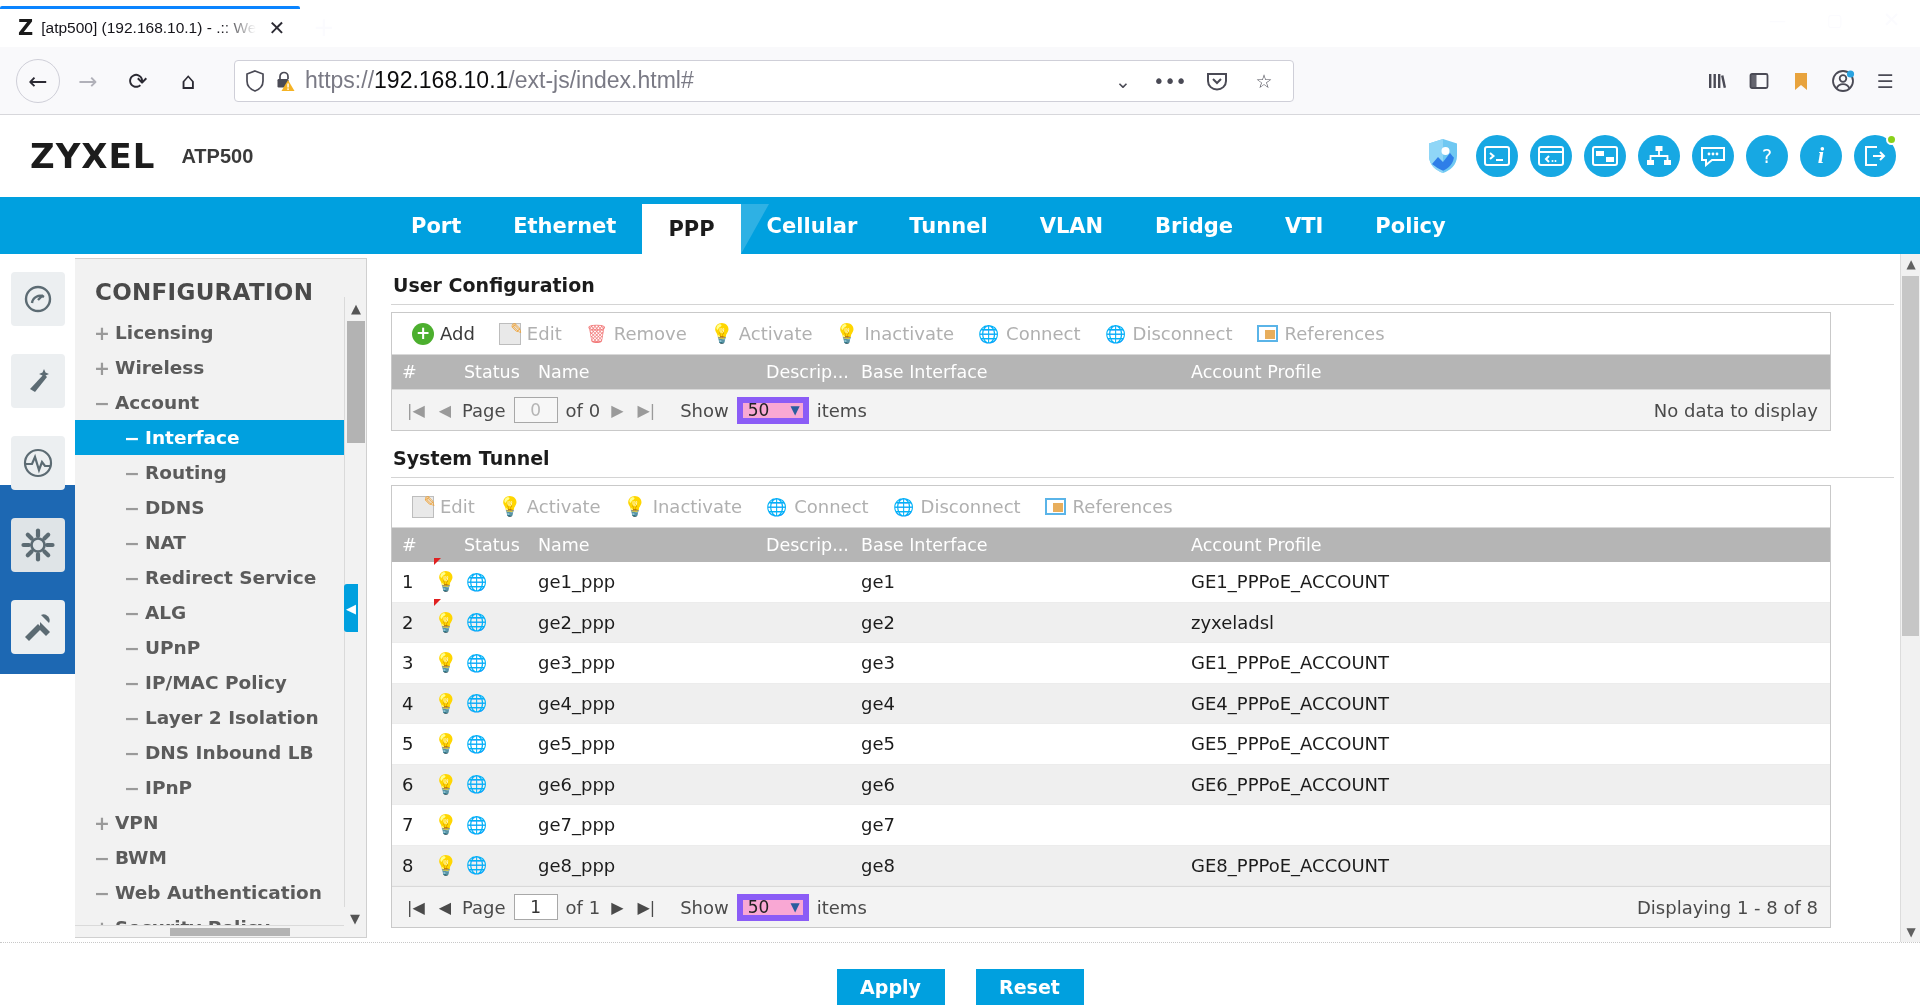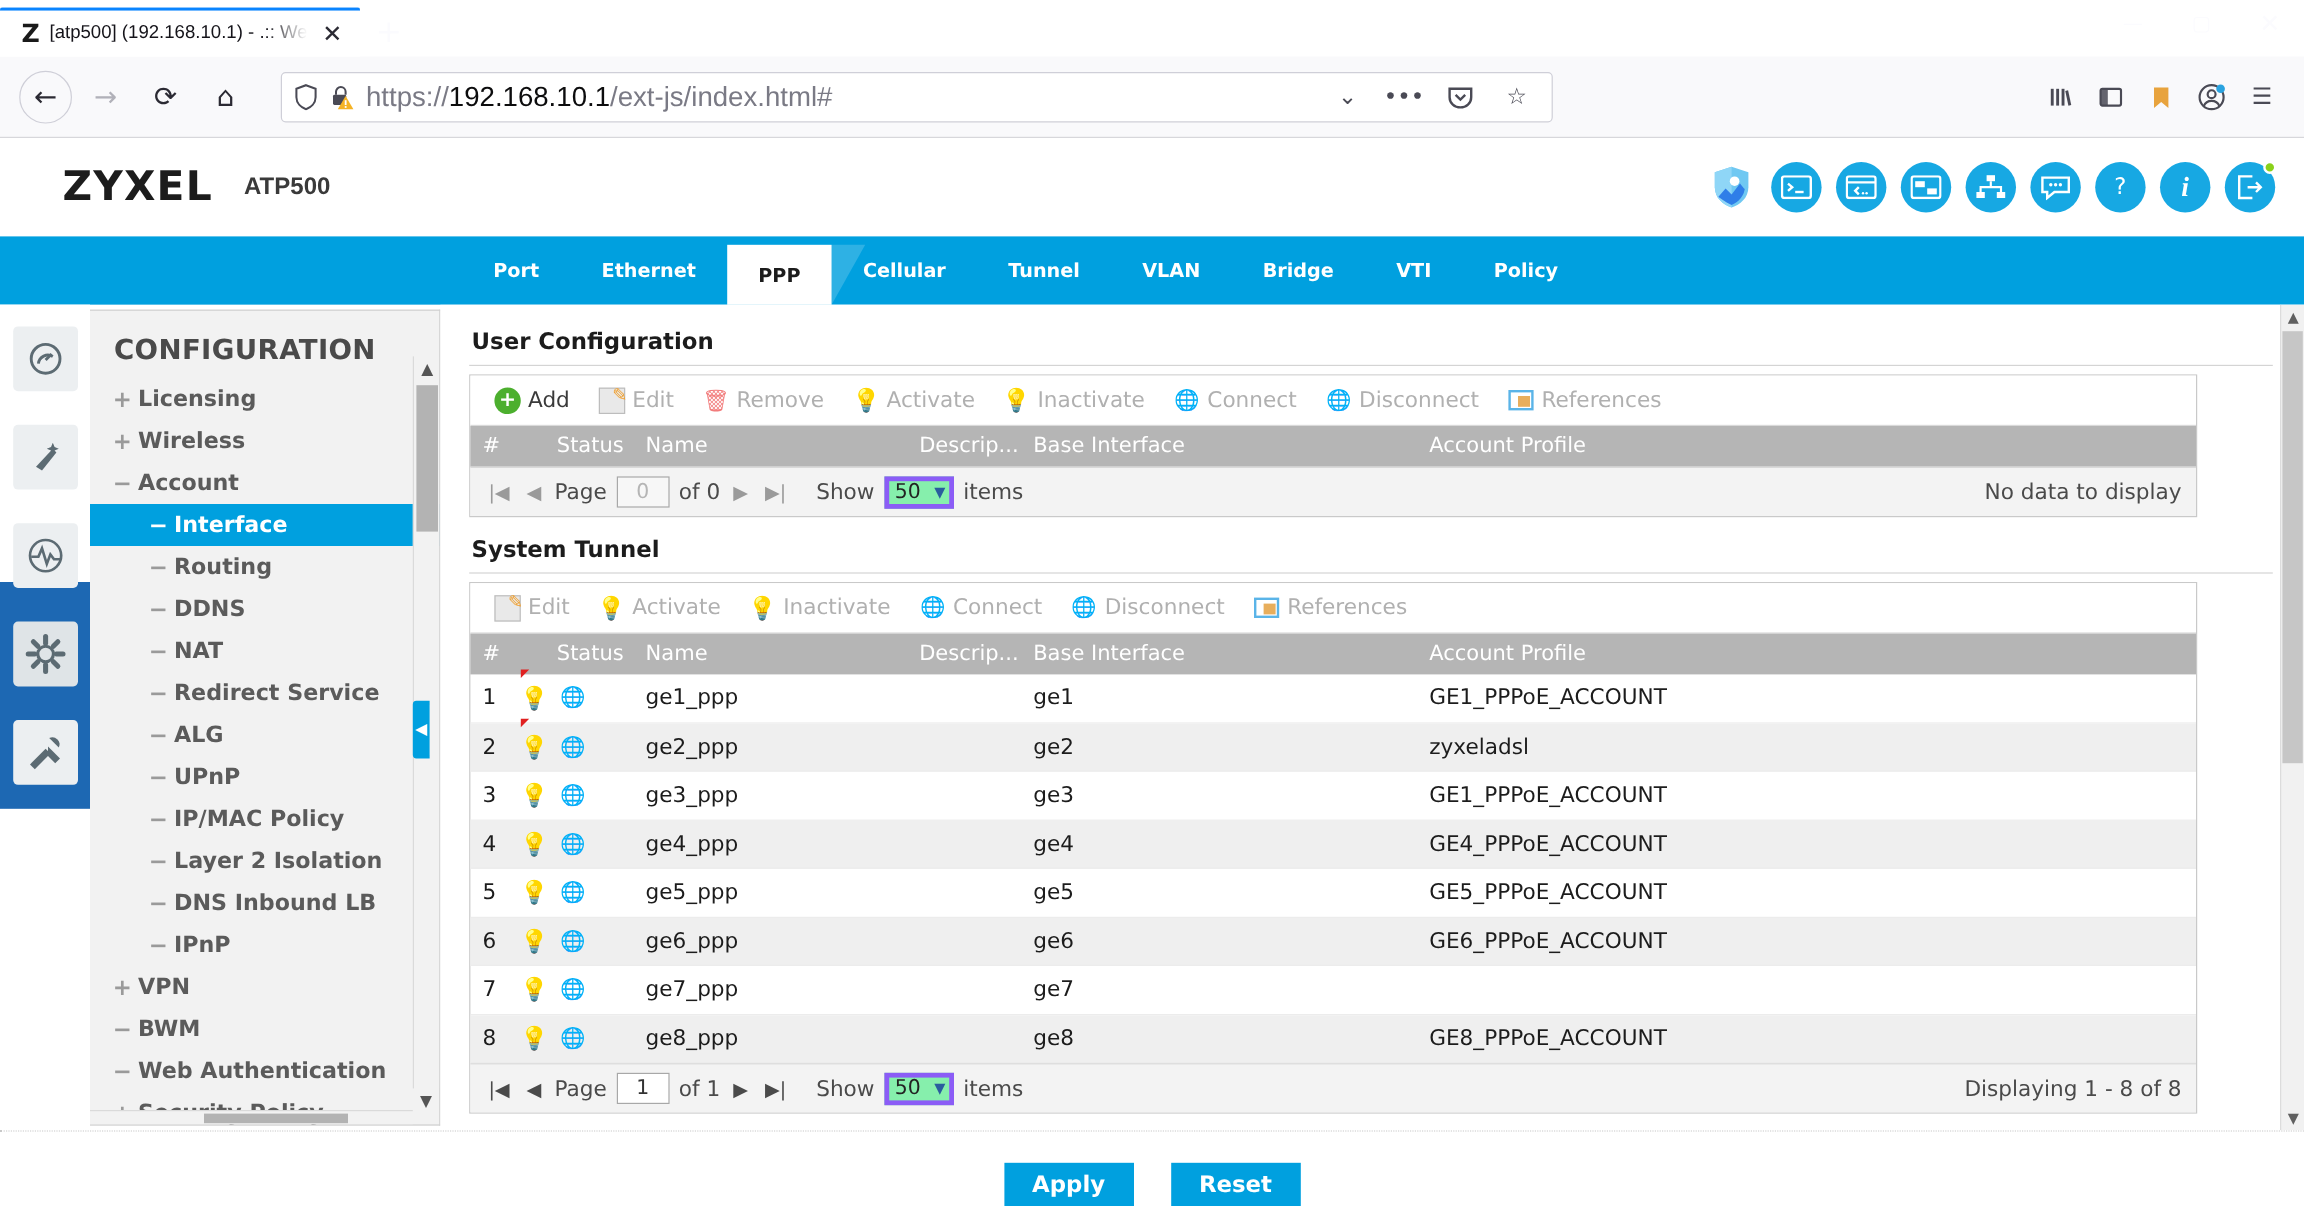--- a/index.html
+++ b/index.html
@@ -84,21 +84,21 @@
   .navbtn-sm {
     width: 38px; height: 38px; display: flex; align-items: center;
     justify-content: center; color: #4a4a55; font-size: 19px;
     font-family: "DejaVu Sans", sans-serif;
   }
   #navbar-right { display: flex; align-items: center; gap: 4px; margin-left: auto; }
 
   
   #app-header {
     height: 82px; background: #fff; display: flex; align-items: center;
-    padding: 0 24px 0 52px;
+    padding: 0 24px 0 30px;
   }
   #brand {
     font-size: 34px; font-weight: bold; letter-spacing: 1px;
     color: #1c1c1c; font-family: "DejaVu Sans", sans-serif;
   }
   #model {
     font-size: 20px; color: #3a3a3a; margin-left: 26px; font-weight: bold;
   }
   #header-icons { margin-left: auto; display: flex; align-items: center; gap: 12px; }
   .hicon {
@@ -115,21 +115,21 @@
     background: #8ad11a; border-radius: 50%; border: 2px solid #fff;
   }
 
   
   #tabbar {
     height: 57px; background: #00a0df; display: flex; align-items: flex-end;
     padding-left: 385px; position: relative;
   }
   .ntab {
     height: 57px; padding: 0 26px; display: flex; align-items: center;
-    color: #fff; font-size: 16px; font-weight: bold;
+    color: #fff; font-size: 21px; font-weight: bold;
     font-family: "DejaVu Sans", sans-serif; white-space: nowrap;
     position: relative;
   }
   .ntab.active {
     background: #fff; color: #1c1c1c; height: 50px; align-self: flex-end; margin-top: 12px;
   }
   .ntab.active::after {
     content: ""; position: absolute; right: -28px; bottom: 0;
     width: 0; height: 0;
     border-left: 28px solid #fff;
@@ -295,21 +295,21 @@
   .pbtn { color: #9a9a9a; font-size: 16px; padding: 0 3px;
           font-family: "DejaVu Sans", sans-serif; }
   .pbtn.on { color: #4a4a4a; }
   .pinput {
     width: 44px; height: 26px; border: 1px solid #a8a8a8; background: #fff;
     text-align: center; font-size: 17px; color: #333; line-height: 24px;
     font-family: "DejaVu Sans", sans-serif;
   }
   .pinput.empty { color: #b5b5b5; background: #f7f7f7; }
   .pselect {
-    width: 58px; height: 27px; border: 4px solid #8b5cf6; background: #86efac;
+    width: 72px; height: 27px; border: 6px solid #8b5cf6; background: #f9a8d4;
     display: flex; align-items: center; justify-content: space-between;
     padding: 0 3px 0 5px; font-size: 17px; color: #222;
     font-family: "DejaVu Sans", sans-serif;
   }
   .pselect .car { color: #2a5d9e; font-size: 12px; }
   .gfoot .right { margin-left: auto; color: #4a4a4a; }
 
   
   #main-scroll {
     position: absolute; right: 0; top: 0; width: 20px; bottom: 0;

